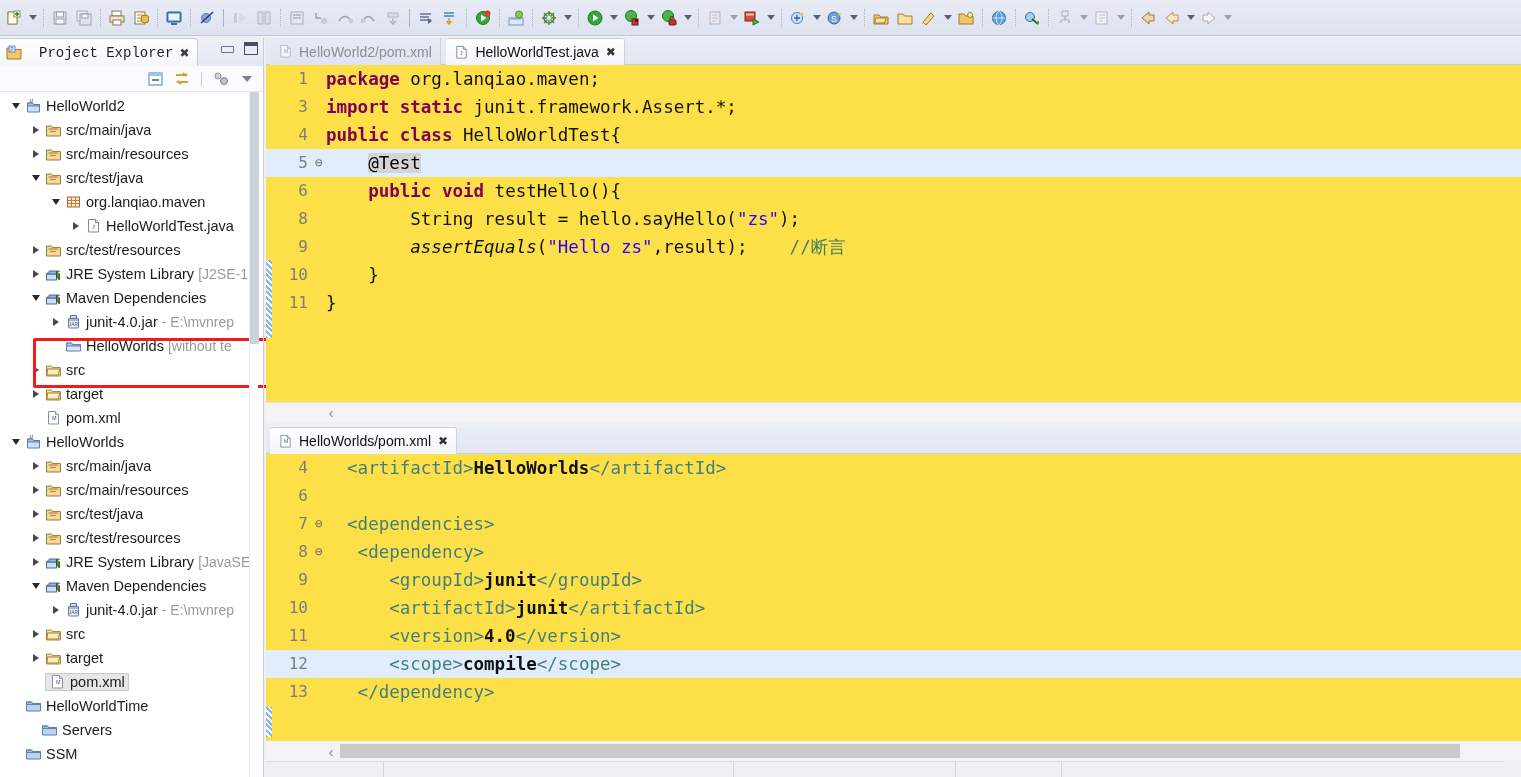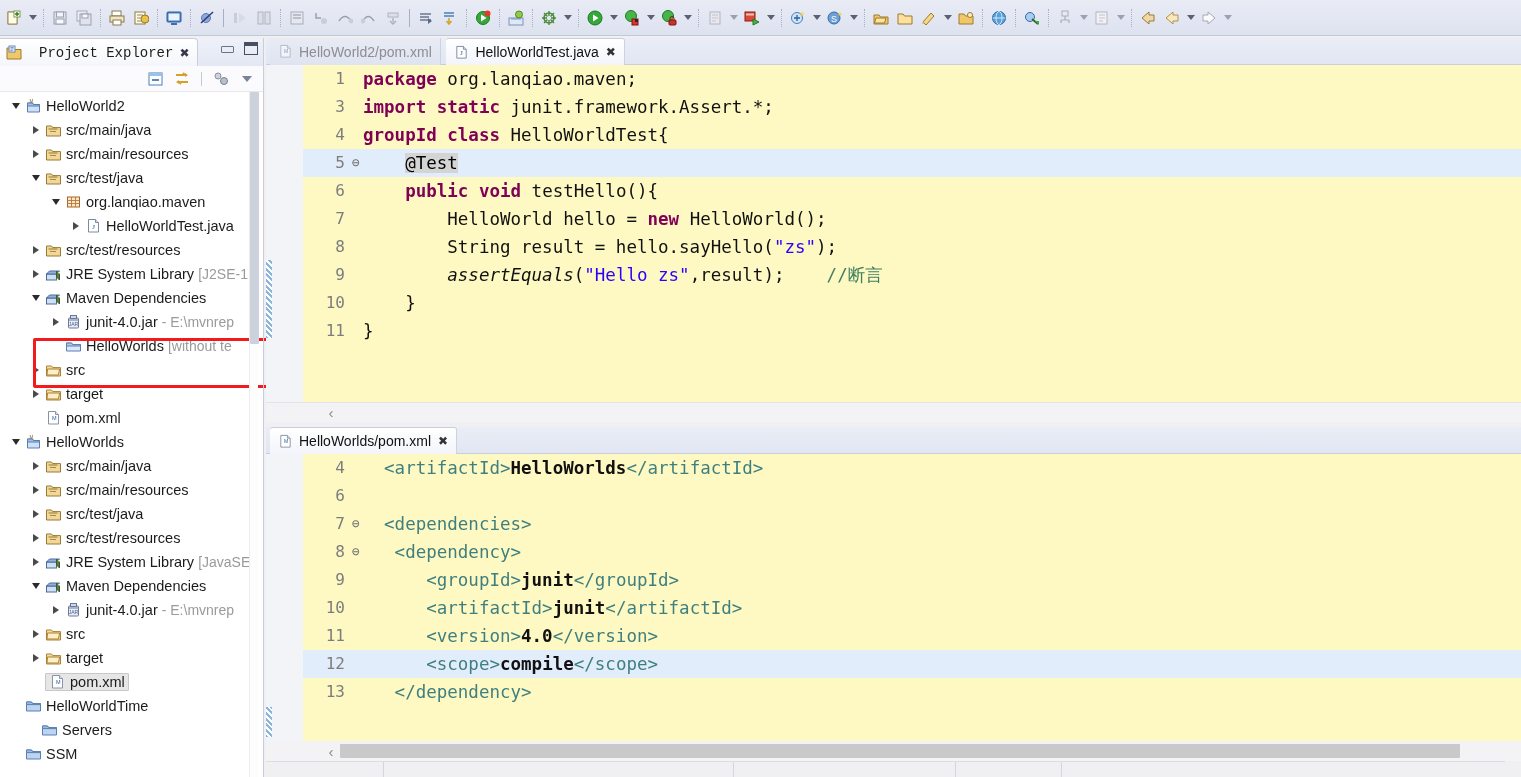--- a/index.html
+++ b/index.html
@@ -188,25 +188,24 @@
     background: linear-gradient(to bottom,#ffffff,#f3f5fb);
     color: #111;
     border-top: 1px solid #c9cede;
     border-top-left-radius: 3px; border-top-right-radius: 3px;
   }
   .etab .tlabel { margin-left: 5px; }
   .etab .xc { margin-left: 7px; font-size: 12px; color: #333; }
 
   .code {
     position: absolute; left: 0; right: 0;
-    background: #fef9c3;
+    background: #fde047;
     font-family: "DejaVu Sans Mono", monospace;
     font-size: 17.5px;
     overflow: hidden;
-    margin-left: 37px;
   }
   .cline {
     position: relative; height: 28px; line-height: 28px;
     white-space: pre;
   }
   .cline.hl { background: #e2edfb; }
   .gut {
     display: inline-block; width: 46px;
     text-align: right; padding-right: 4px;
     color: #7d7d7d; font-size: 16px;
@@ -942,24 +941,23 @@
                 <path d="M10 1.5v3h3" fill="#dde4ee" stroke="#7a8aa0"></path>
                 <text x="8" y="11" font-size="7" fill="#2a4a8a" text-anchor="middle" font-family="Liberation Serif">J</text>
               </svg></span>
             <span class="tlabel">HelloWorldTest.java</span>
             <span class="xc">✖</span>
           </div>
         </div>
       <div class="code" id="top-code" style="top:27px;height:337px;">
           <div class="cline"><span class="gut">1</span><span class="fold"></span><span class="ctxt"><span class="kw">package</span><span class="plain"> org.lanqiao.maven;</span></span></div>
           <div class="cline"><span class="gut">3</span><span class="fold"></span><span class="ctxt"><span class="kw">import static</span><span class="plain"> junit.framework.Assert.*;</span></span></div>
-          <div class="cline"><span class="gut">4</span><span class="fold"></span><span class="ctxt"><span class="kw">groupId class</span><span class="plain"> HelloWorldTest{</span></span></div>
+          <div class="cline"><span class="gut">4</span><span class="fold"></span><span class="ctxt"><span class="kw">public class</span><span class="plain"> HelloWorldTest{</span></span></div>
           <div class="cline hl"><span class="gut">5</span><span class="fold">⊖</span><span class="ctxt"><span class="plain">    </span><span class="occ">@Test</span></span></div>
           <div class="cline"><span class="gut">6</span><span class="fold"></span><span class="ctxt"><span class="plain">    </span><span class="kw">public void</span><span class="plain"> testHello(){</span></span></div>
-          <div class="cline"><span class="gut">7</span><span class="fold"></span><span class="ctxt"><span class="plain">        HelloWorld hello = </span><span class="kw">new</span><span class="plain"> HelloWorld();</span></span></div>
           <div class="cline"><span class="gut">8</span><span class="fold"></span><span class="ctxt"><span class="plain">        String result = hello.sayHello(</span><span class="str">"zs"</span><span class="plain">);</span></span></div>
           <div class="cline"><span class="gut">9</span><span class="fold"></span><span class="ctxt"><span class="plain">        </span><span class="ital">assertEquals</span><span class="plain">(</span><span class="str">"Hello zs"</span><span class="plain">,result);    </span><span class="cmt">//断言</span></span></div>
           <div class="cline"><span class="gut">10</span><span class="fold"></span><span class="ctxt"><span class="plain">    }</span></span></div>
           <div class="cline"><span class="gut">11</span><span class="fold"></span><span class="ctxt"><span class="plain">}</span></span></div>
         </div>
       <div class="chgbar" style="top:222px;height:78px;"></div>
       <div class="hscroll-top">
         <span class="hs-left">‹</span>
       </div>
     </div>

